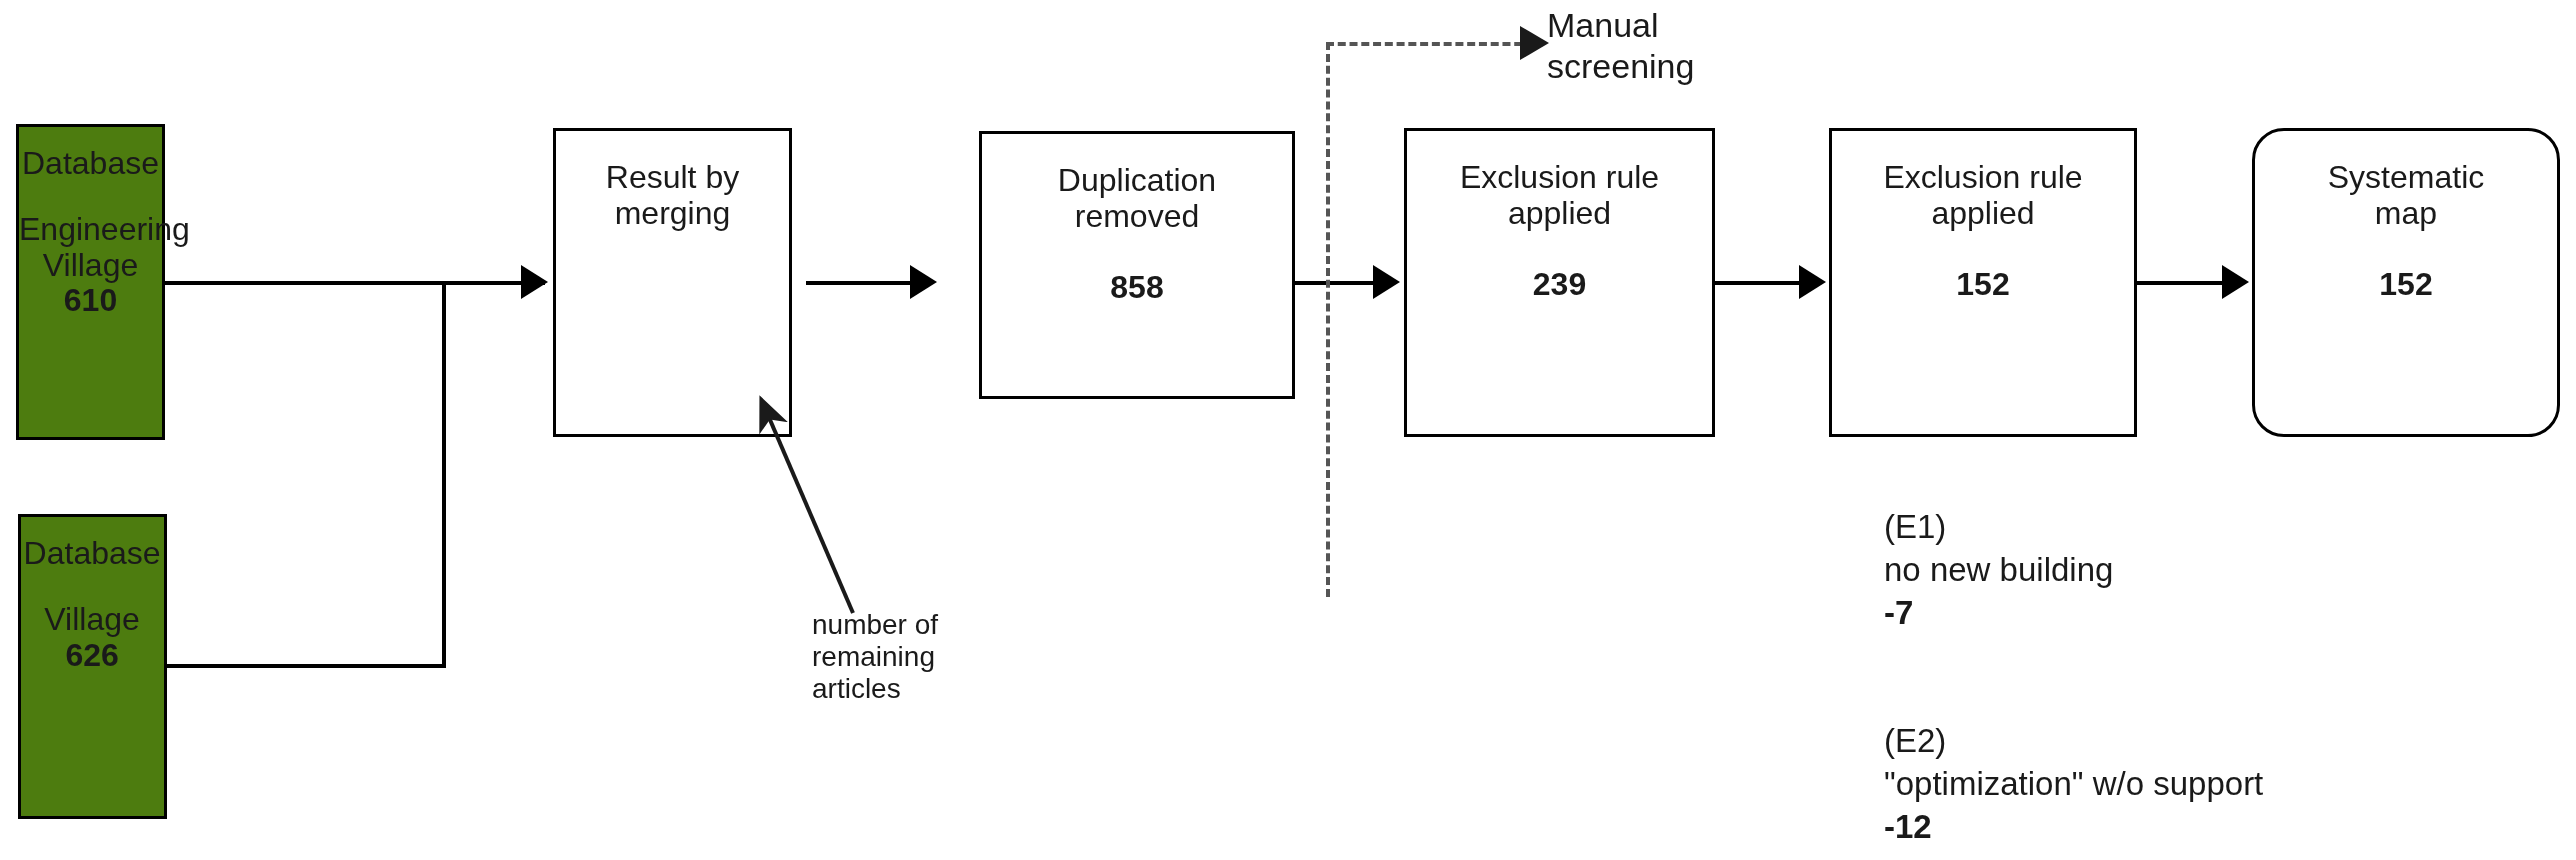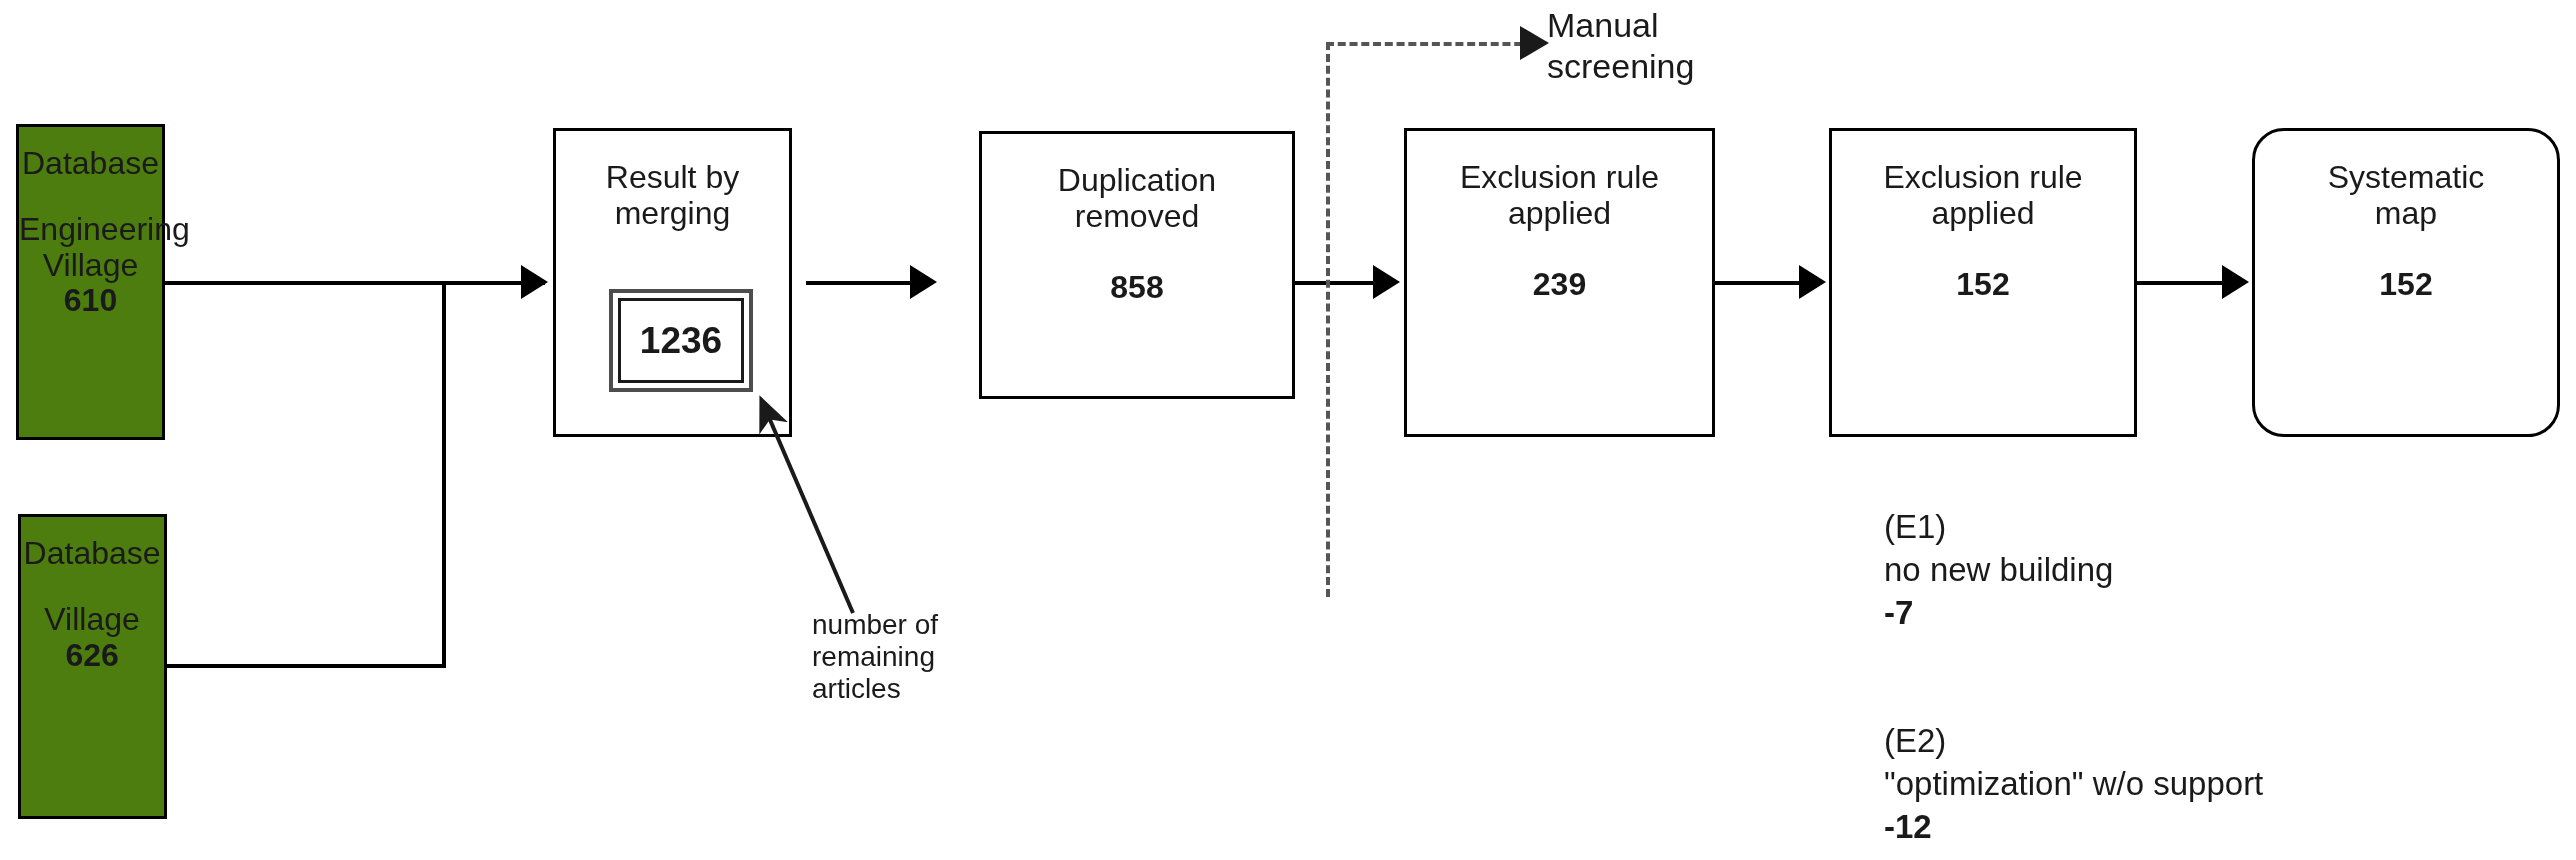--- a/index.html
+++ b/index.html
@@ -174,23 +174,20 @@
   <div class="hline" style="left:165px; top:281px; width:380px;"></div>
 
   <div class="hline" style="left:167px; top:664px; width:279px;"></div>
 
   <div class="vline" style="left:442px; top:281px; height:387px;"></div>
   <div class="arrow-right" style="left:521px; top:265px;"></div>
 
   <div class="node proc" id="proc-merge">
     <span class="title">Result by
 merging</span>
-  </div>
-  <div class="badge-outer">
-    <div class="badge-inner">1236</div>
   </div>
 
   <svg style="position:absolute; left:753px; top:393px; width:176px; height:232px; overflow:visible;" viewBox="0 0 220 290" width="176" height="232">
     <defs>
       <marker id="am" markerWidth="9" markerHeight="9" refX="7" refY="4.5" orient="auto">
         <path d="M9,4.5 L0,0.6 L2.4,4.5 L0,8.4 Z" fill="#1a1a1a"></path>
       </marker>
     </defs>
     <line x1="125" y1="275" x2="12" y2="12" stroke="#1a1a1a" stroke-width="5" marker-end="url(#am)"></line>
   </svg>

